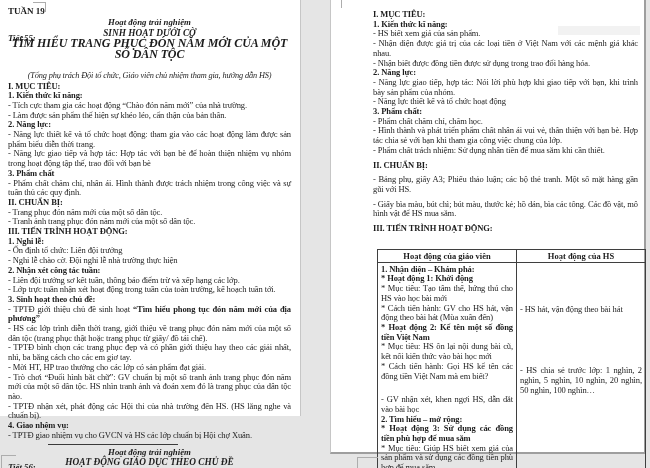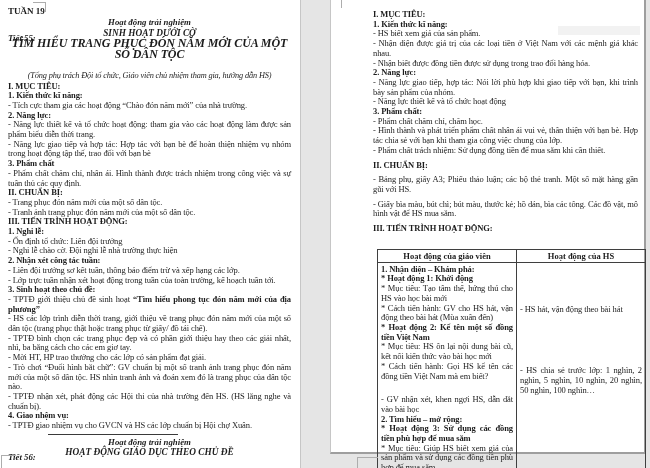--- a/index.html
+++ b/index.html
@@ -3,21 +3,21 @@
 <meta charset="utf-8">
 <style>
   :root{
     --bg:#e5e5e5; --page-bg:#ffffff; --page-edge:#9e9e9e; --gap-edge:#c6c6c6;
     --table-border:#3f3f3f; --text-color:#1c1c1c; --mark:#adadad;
   }
   html,body{margin:0;padding:0;}
   body{font-family:"Liberation Serif","DejaVu Serif",serif;}
   .screen{position:relative;width:650px;height:468px;background:var(--bg);overflow:hidden;color:var(--text-color);}
   .page{position:absolute;background:var(--page-bg);box-sizing:border-box;}
-  .page-left{left:0;top:0;width:301px;height:468px;border-right:1px solid var(--gap-edge);padding:6px 9px 0 8px;}
+  .page-left{left:0;top:0;width:301px;height:416px;border-right:1px solid var(--gap-edge);padding:6px 9px 0 8px;}
   .page-right{left:330px;top:0;width:316px;height:454px;border-left:1px solid var(--gap-edge);border-right:2px solid var(--page-edge);border-bottom:2px solid var(--page-edge);padding:10px 6px 0 42px;}
   .para{font-size:8.5px;line-height:9.7px;text-align:justify;letter-spacing:-0.1px;margin:0;}
   .b{font-weight:700;}
   .i{font-style:italic;}
   .bi{font-weight:700;font-style:italic;}
   .ctr{text-align:center;font-style:italic;}
   .mt{margin-top:5px;}
   .gapl{margin-top:14px;}
   .hs1{margin-top:40px;}
   .hs2{margin-top:52px;}
@@ -53,20 +53,21 @@
     <div class="tiet-row">
       <span class="lp-tiet bi">Tiết 55:</span>
       <div class="lp-session ctr b">SINH HOẠT DƯỚI CỜ</div>
     </div>
     <div class="lp-title ctr b">TÌM HIỂU TRANG PHỤC ĐÓN NĂM MỚI CỦA MỘT SỐ DÂN TỘC</div>
     <div class="lp-note ctr i">(Tổng phụ trách Đội tổ chức, Giáo viên chủ nhiệm tham gia, hướng dẫn HS)</div>
     <div>
         <div class="para b"><span>I. MỤC TIÊU:</span></div>
         <div class="para b"><span>1. Kiến thức kĩ năng:</span></div>
         <div class="para"><span>- Tích cực tham gia các hoạt động “Chào đón năm mới” của nhà trường.</span></div>
+        <div class="para"><span>- Làm được sản phẩm thể hiện sự khéo léo, cẩn thận của bản thân.</span></div>
         <div class="para b"><span>2. Năng lực:</span></div>
         <div class="para"><span>- Năng lực thiết kế và tổ chức hoạt động: tham gia vào các hoạt động làm được sản phẩm biểu diễn thời trang.</span></div>
         <div class="para"><span>- Năng lực giao tiếp và hợp tác: Hợp tác với bạn bè để hoàn thiện nhiệm vụ nhóm trong hoạt động tập thể, trao đổi với bạn bè</span></div>
         <div class="para b"><span>3. Phẩm chất</span></div>
         <div class="para"><span>- Phẩm chất chăm chỉ, nhân ái. Hình thành được trách nhiệm trong công việc và sự tuân thủ các quy định.</span></div>
         <div class="para b"><span>II. CHUẨN BỊ:</span></div>
         <div class="para"><span>- Trang phục đón năm mới của một số dân tộc.</span></div>
         <div class="para"><span>- Tranh ảnh trang phục đón năm mới của một số dân tộc.</span></div>
         <div class="para b"><span>III. TIẾN TRÌNH HOẠT ĐỘNG:</span></div>
         <div class="para b"><span>1. Nghi lễ:</span></div>
@@ -99,21 +100,21 @@
         <div class="para b"><span>1. Kiến thức kĩ năng:</span></div>
         <div class="para"><span>- HS biết xem giá của sản phẩm.</span></div>
         <div class="para"><span>- Nhận diện được giá trị của các loại tiền ở Việt Nam với các mệnh giá khác nhau.</span></div>
         <div class="para"><span>- Nhận biết được đồng tiền được sử dụng trong trao đổi hàng hóa.</span></div>
         <div class="para b"><span>2. Năng lực:</span></div>
         <div class="para"><span>- Năng lực giao tiếp, hợp tác: Nói lời phù hợp khi giao tiếp với bạn, khi trình bày sản phẩm của nhóm.</span></div>
         <div class="para"><span>- Năng lực thiết kế và tổ chức hoạt động</span></div>
         <div class="para b"><span>3. Phẩm chất:</span></div>
         <div class="para"><span>- Phẩm chất chăm chỉ, chăm học.</span></div>
         <div class="para"><span>- Hình thành và phát triển phẩm chất nhân ái vui vẻ, thân thiện với bạn bè. Hợp tác chia sẻ với bạn khi tham gia công việc chung của lớp.</span></div>
-        <div class="para"><span>- Phẩm chất trách nhiệm: Sử dụng đồng tiền để mua sắm khi cần thiết.</span></div>
+        <div class="para"><span>- Phẩm chất trách nhiệm: Sử dụng nhân tiền để mua sắm khi cần thiết.</span></div>
         <div class="para b mt"><span>II. CHUẨN BỊ:</span></div>
         <div class="para mt"><span>- Bảng phụ, giấy A3; Phiếu thảo luận; các bộ thẻ tranh. Một số mặt hàng gần gũi với HS.</span></div>
         <div class="para mt"><span>- Giấy bìa màu, bút chì; bút màu, thước kẻ; hồ dán, bìa các tông. Các đồ vật, mô hình vật để HS mua sắm.</span></div>
         <div class="para b mt"><span>III. TIẾN TRÌNH HOẠT ĐỘNG:</span></div>
       </div>
     <table class="rtable">
       <colgroup>
           <col class="col-gv">
           <col class="col-hs">
         </colgroup>

